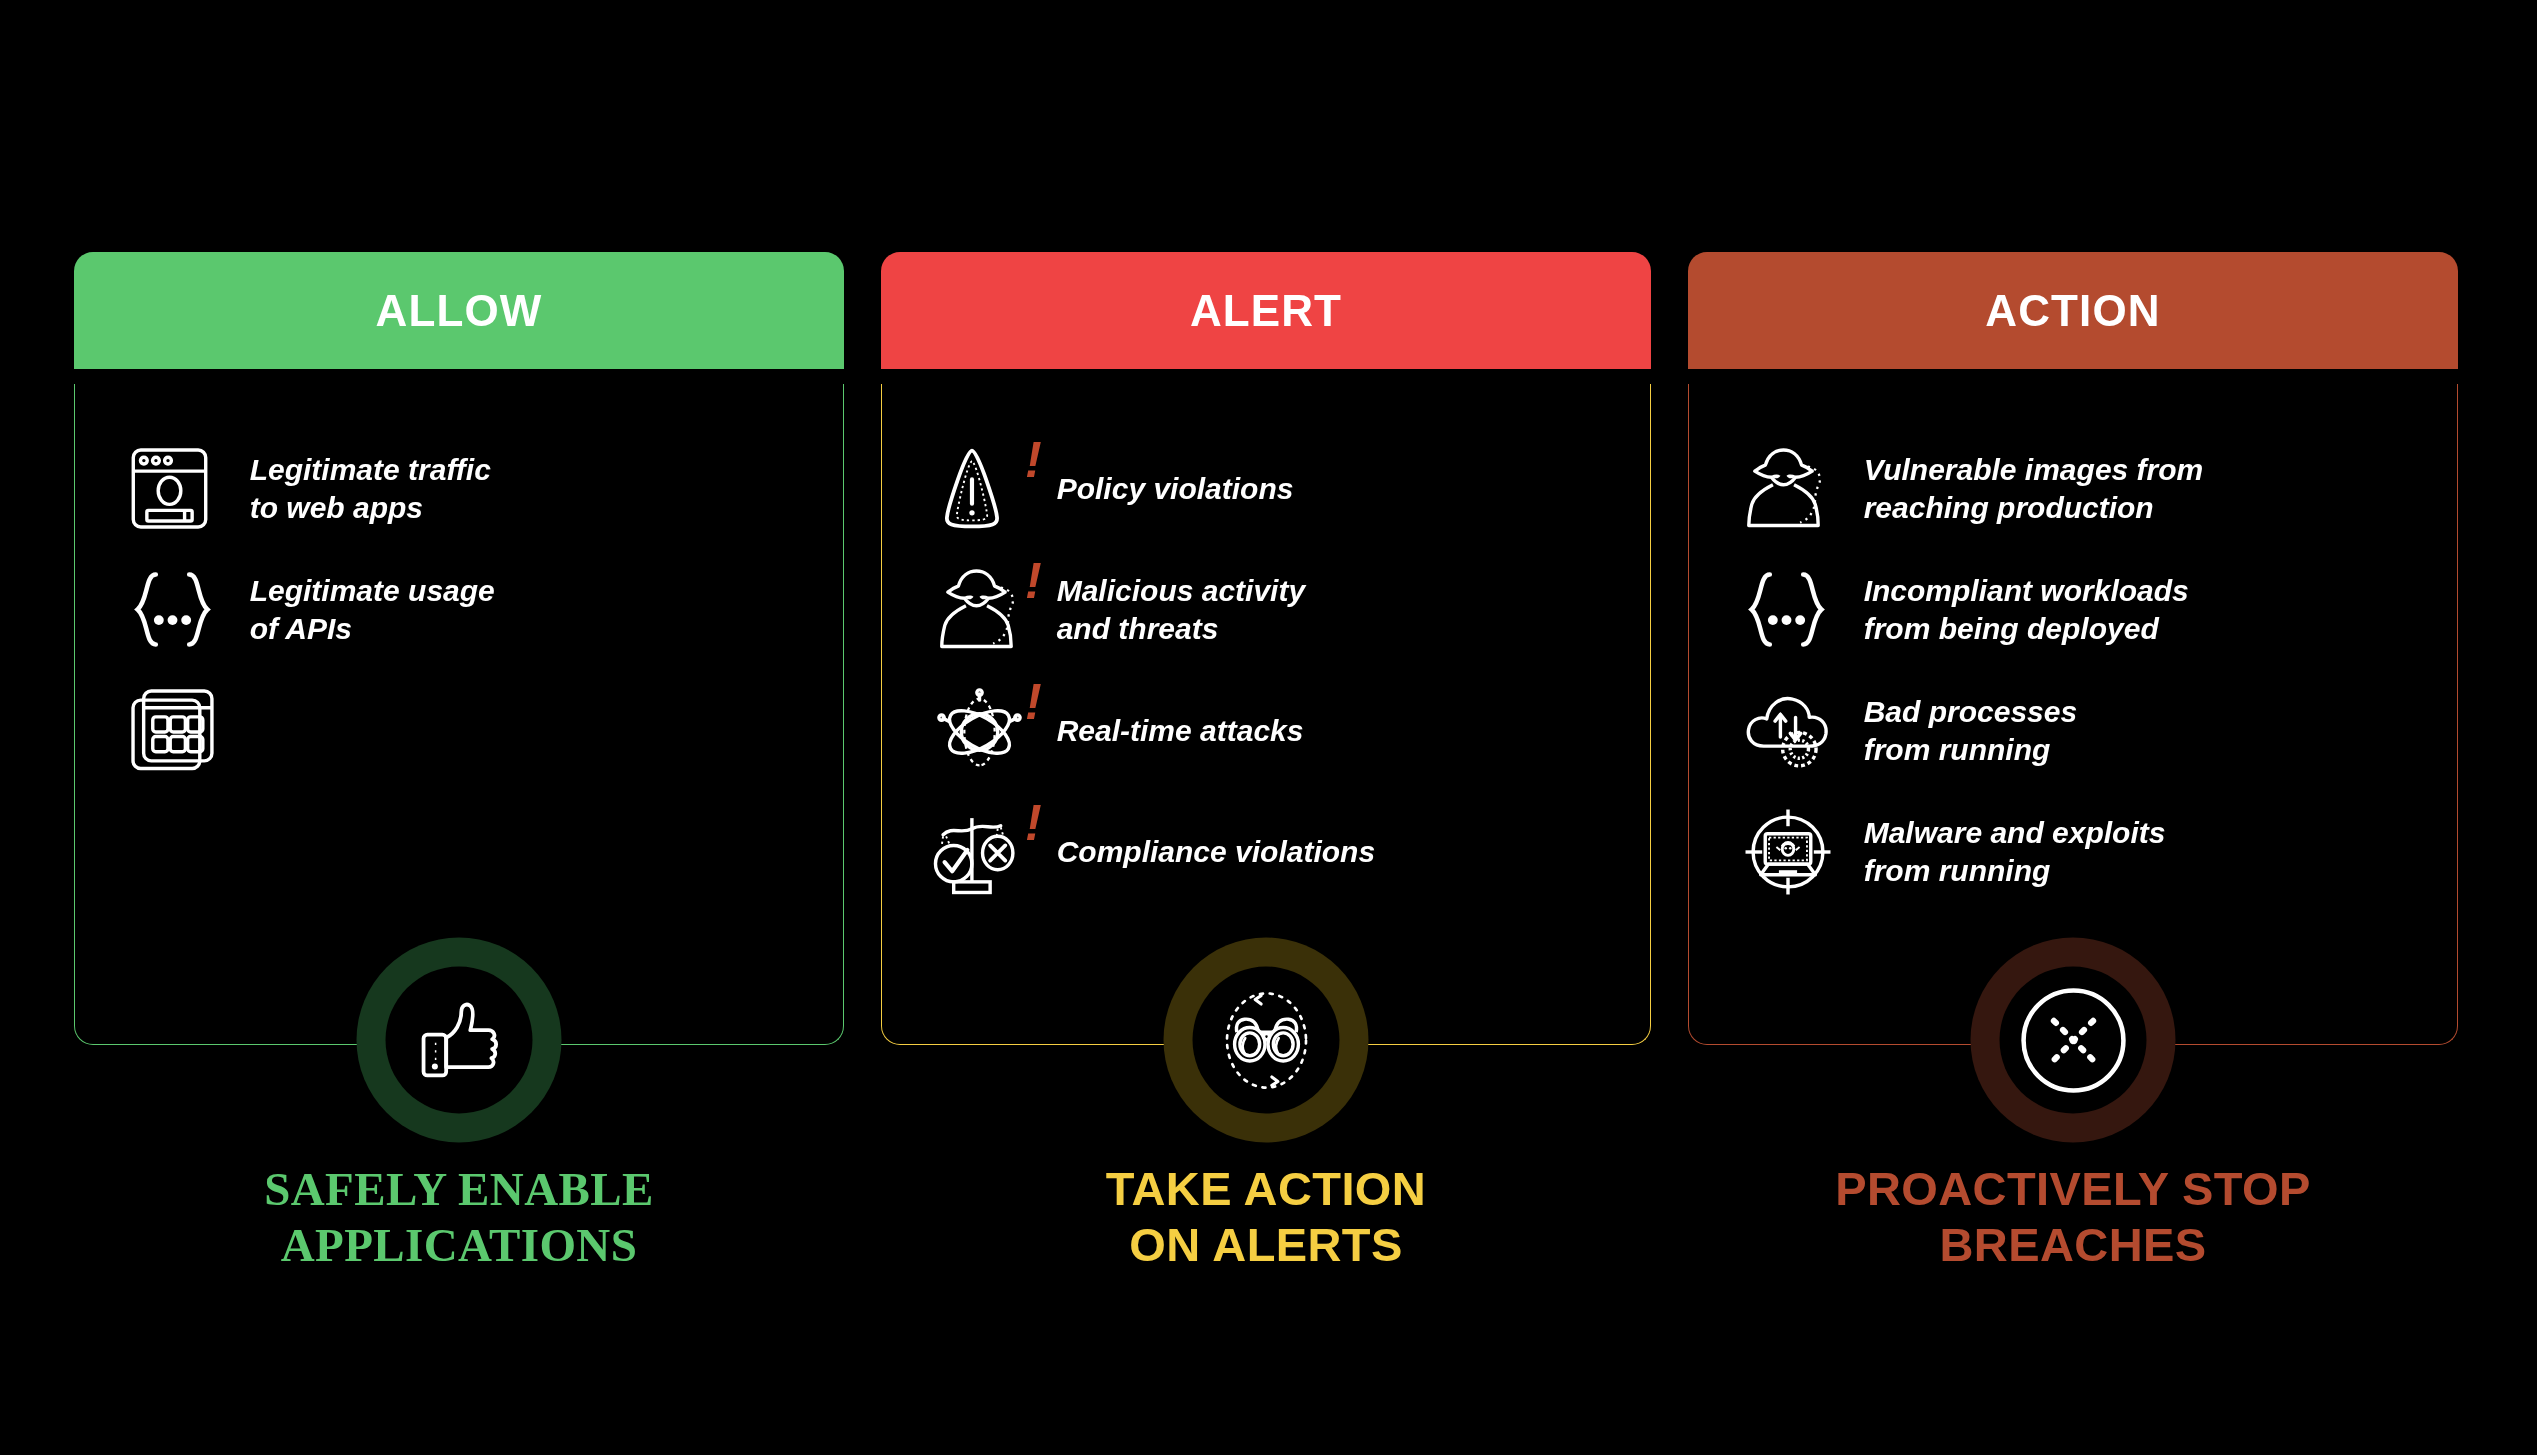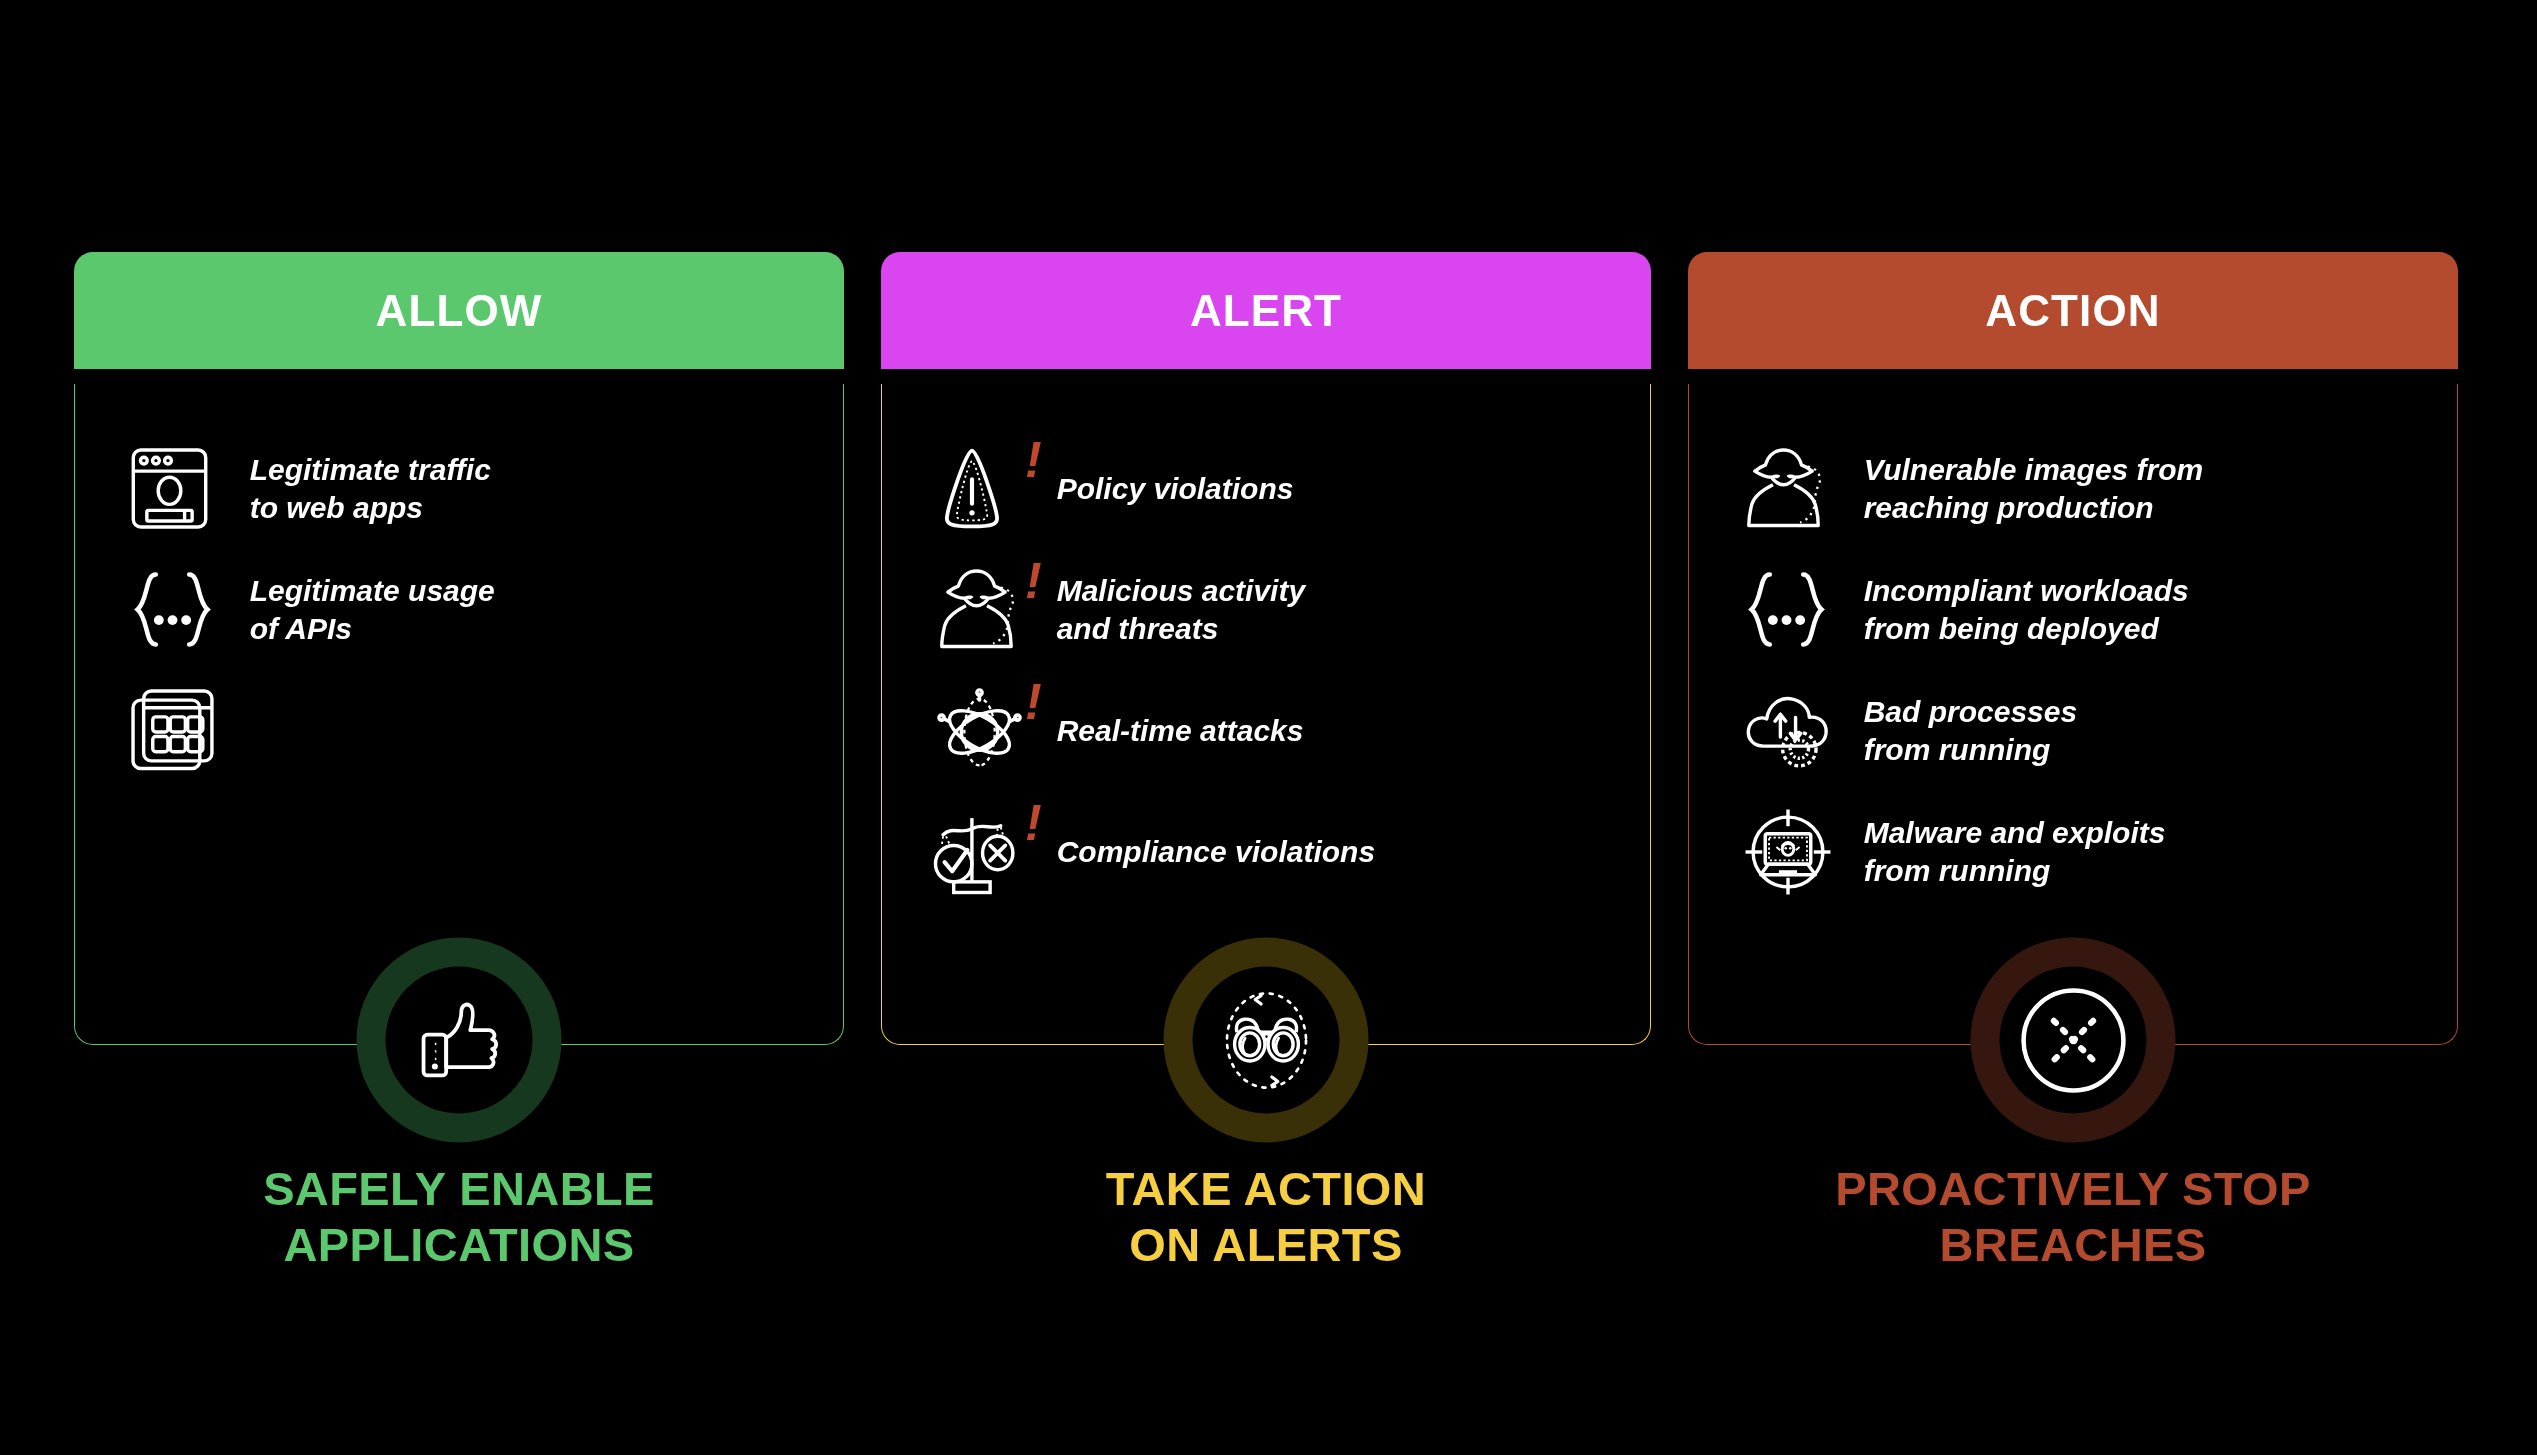--- a/index.html
+++ b/index.html
@@ -171,28 +171,28 @@
       <div class="ring" id="ring0" style="background: rgb(22, 56, 30);"></div>
       <div class="ring-inner">
         <svg width="89" height="89" viewBox="0 0 118 118" fill="none" stroke="#fff" stroke-width="5" stroke-linejoin="round">
           <rect x="12" y="52" width="30" height="54" rx="5"></rect>
           <circle cx="27" cy="94" r="4" fill="#fff" stroke="none"></circle>
           <path d="M27 64 h3 M27 74 h3 M27 84 h3" stroke-width="3" stroke-dasharray="2 5"></path>
           <path d="M42 56 C54 50 62 36 62 22 C62 14 68 10 73 13 C78 16 79 26 74 46 h24 c7 0 11 8 5 12 c7 2 7 11 0 13 c6 3 5 11 -1 12 c5 4 3 12 -4 12 H42 z"></path>
         </svg>
       </div>
     </div>
-    <div class="caption" id="cap0" style="color: rgb(91, 200, 110);">SAFELY ENABLE
+    <div class="caption" id="cap0" style="color: rgb(91, 200, 110); font-family: Liberation Serif, serif;">SAFELY ENABLE
 APPLICATIONS</div>
   </div>
 
   <div class="col c1">
     <div class="card">
 
-      <div class="card-head" id="head1" style="background: #d946ef;">
+      <div class="card-head" id="head1" style="background: #ef4444;">
         <span class="title">ALERT</span>
       </div>
 
       <div class="card-body" id="body1" style="border-color: rgb(245, 206, 66);">
         <div class="rows">
 
           <div class="row">
             <div class="ico">
               <svg width="73" height="85" viewBox="0 0 96 112" fill="none" stroke="#fff" stroke-width="5" stroke-linejoin="round">
                 <path d="M46 6 C38 6 14 82 13 94 C12 103 19 106 46 106 C73 106 80 103 79 94 C78 82 54 6 46 6 z"></path>

